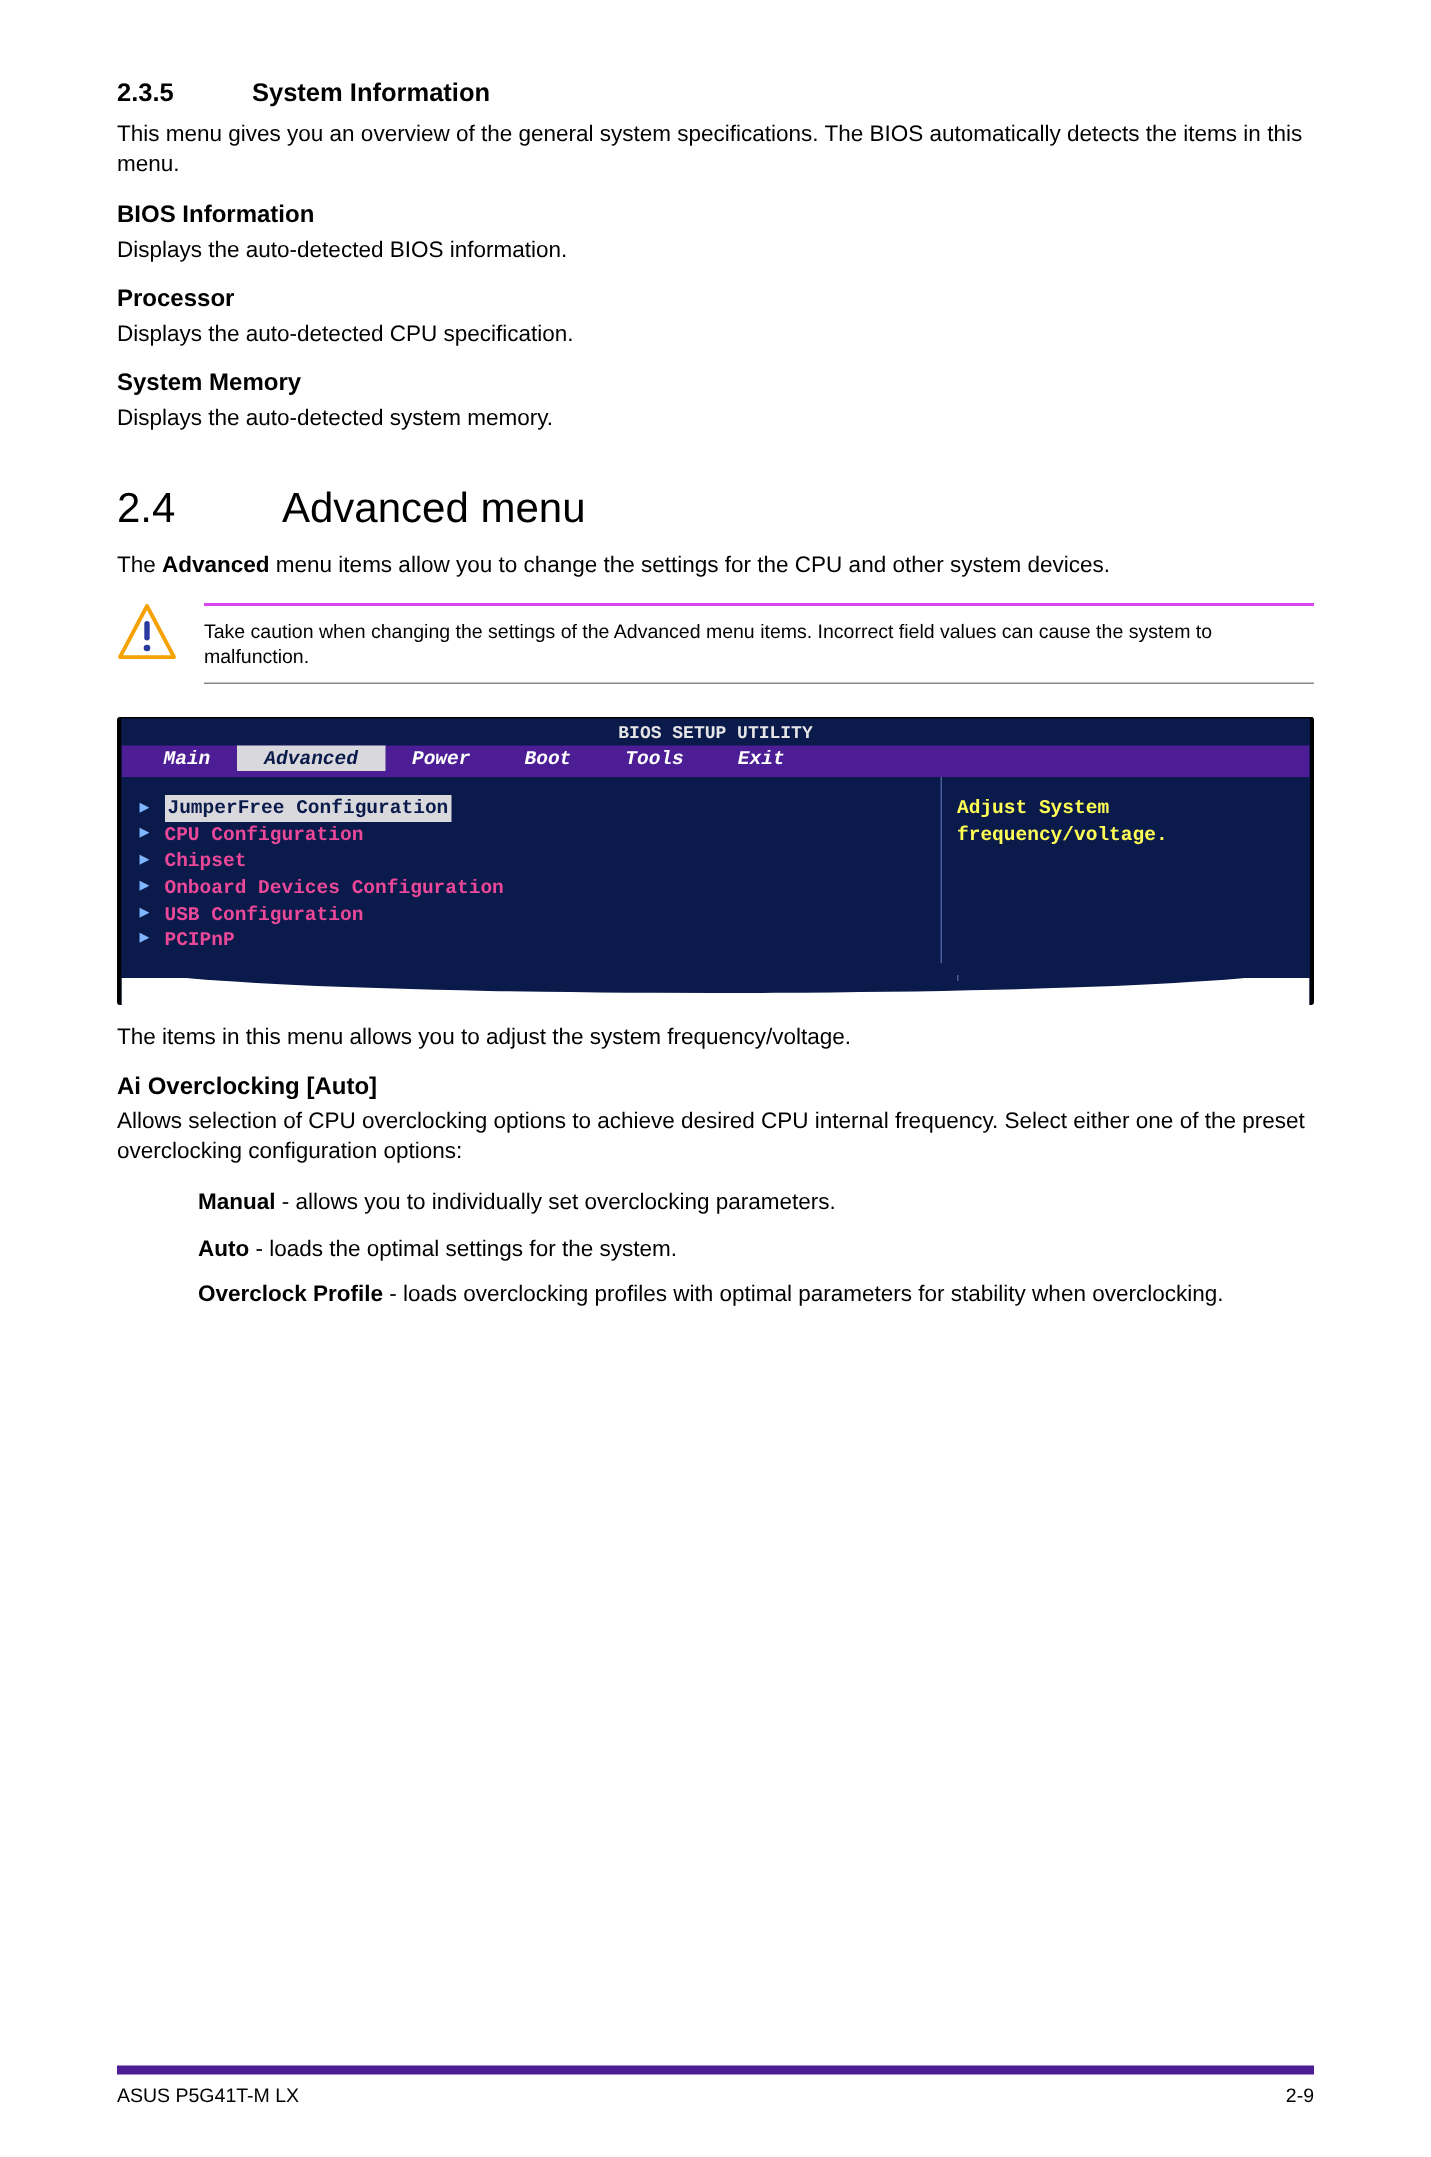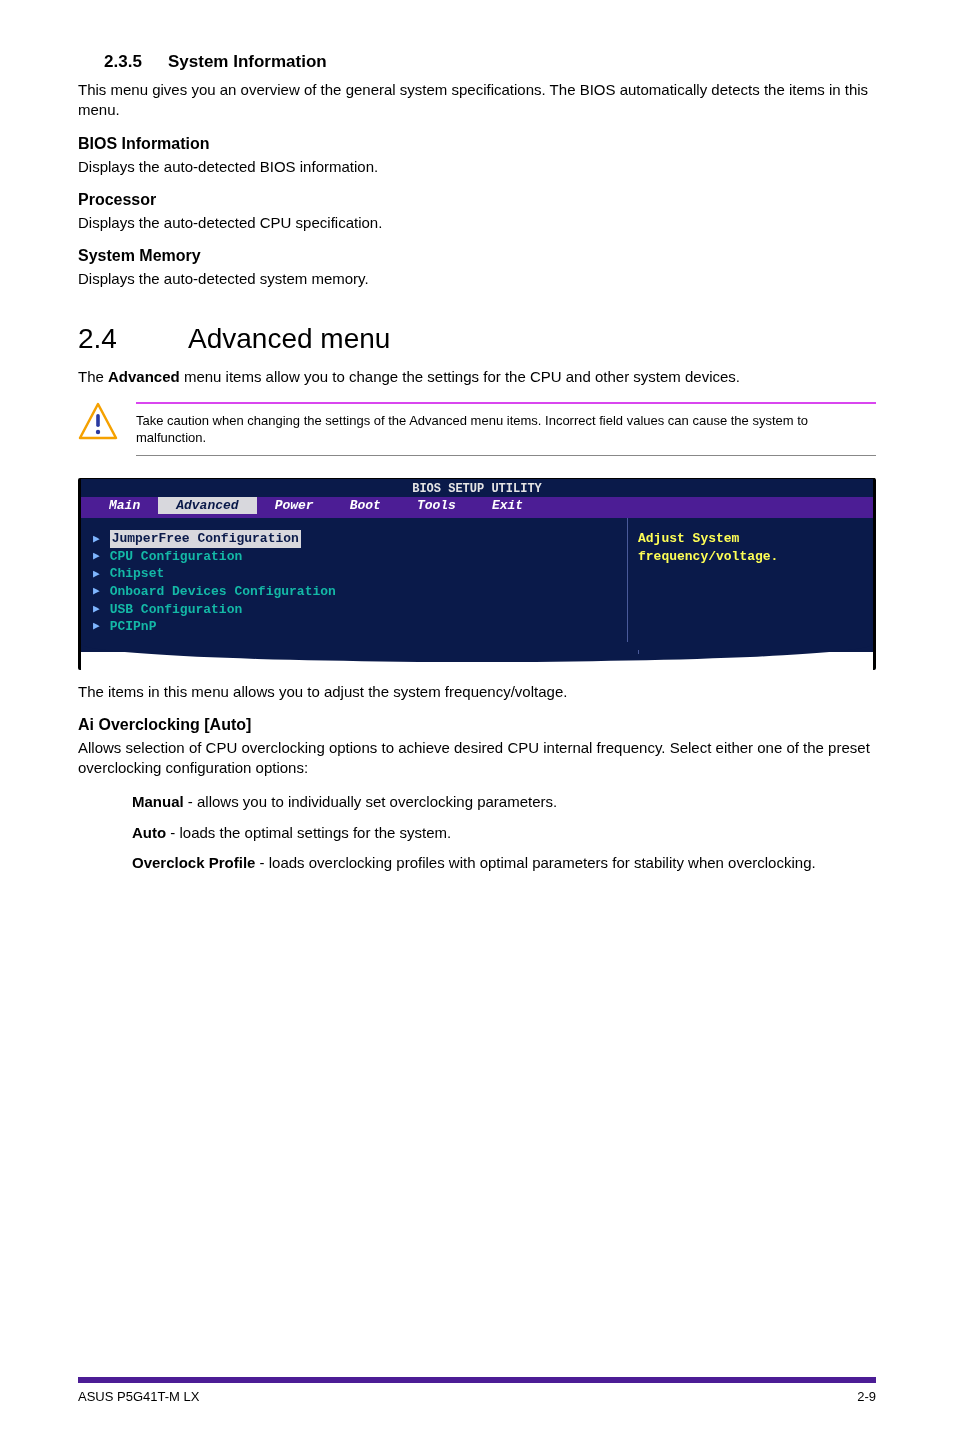--- a/index.html
+++ b/index.html
@@ -14,21 +14,21 @@
     min-height: 1438px;
     box-sizing: border-box;
     padding: 52px 78px 30px 78px;
     position: relative;
   }
   h2.section-num {
     font-size: 17px;
     font-weight: bold;
     margin: 0 0 8px 0;
   }
-  h2.section-num .num { display:inline-block; width: 90px; text-align: center; }
+  h2.section-num .num { display:inline-block; width: 90px; }
   h1.big-section {
     font-size: 28px;
     font-weight: normal;
     margin: 34px 0 12px 0;
   }
   h1.big-section .num { display:inline-block; width: 110px; }
   p { font-size: 15px; line-height: 1.35; margin: 0 0 14px 0; }
   h3.subhead { font-size: 16px; font-weight: bold; margin: 4px 0 4px 0; }
 
   .caution-block {
@@ -98,21 +98,21 @@
   }
   .bios-right {
     width: 225px;
     border-left: 1px solid #4a5a9a;
     padding: 12px 10px;
     color: #ffff55;
   }
   .bios-menu-line { display:flex; align-items:center; gap: 10px; }
   .tri { color: #7fb6ff; font-size: 11px; }
   .bios-menu-line .label-selected { background:#d8d8dd; color:#0a1a4a; padding: 0 2px; }
-  .bios-menu-line .label { color:#14b8a6; }
+  .bios-menu-line .label { color:#ec4899; }
   .bios-curve {
     height: 18px;
     background: #fff;
     position: relative;
   }
   .bios-curve::before {
     content: "";
     position: absolute;
     left: 0; right: 0; top: -10px;
     height: 20px;

